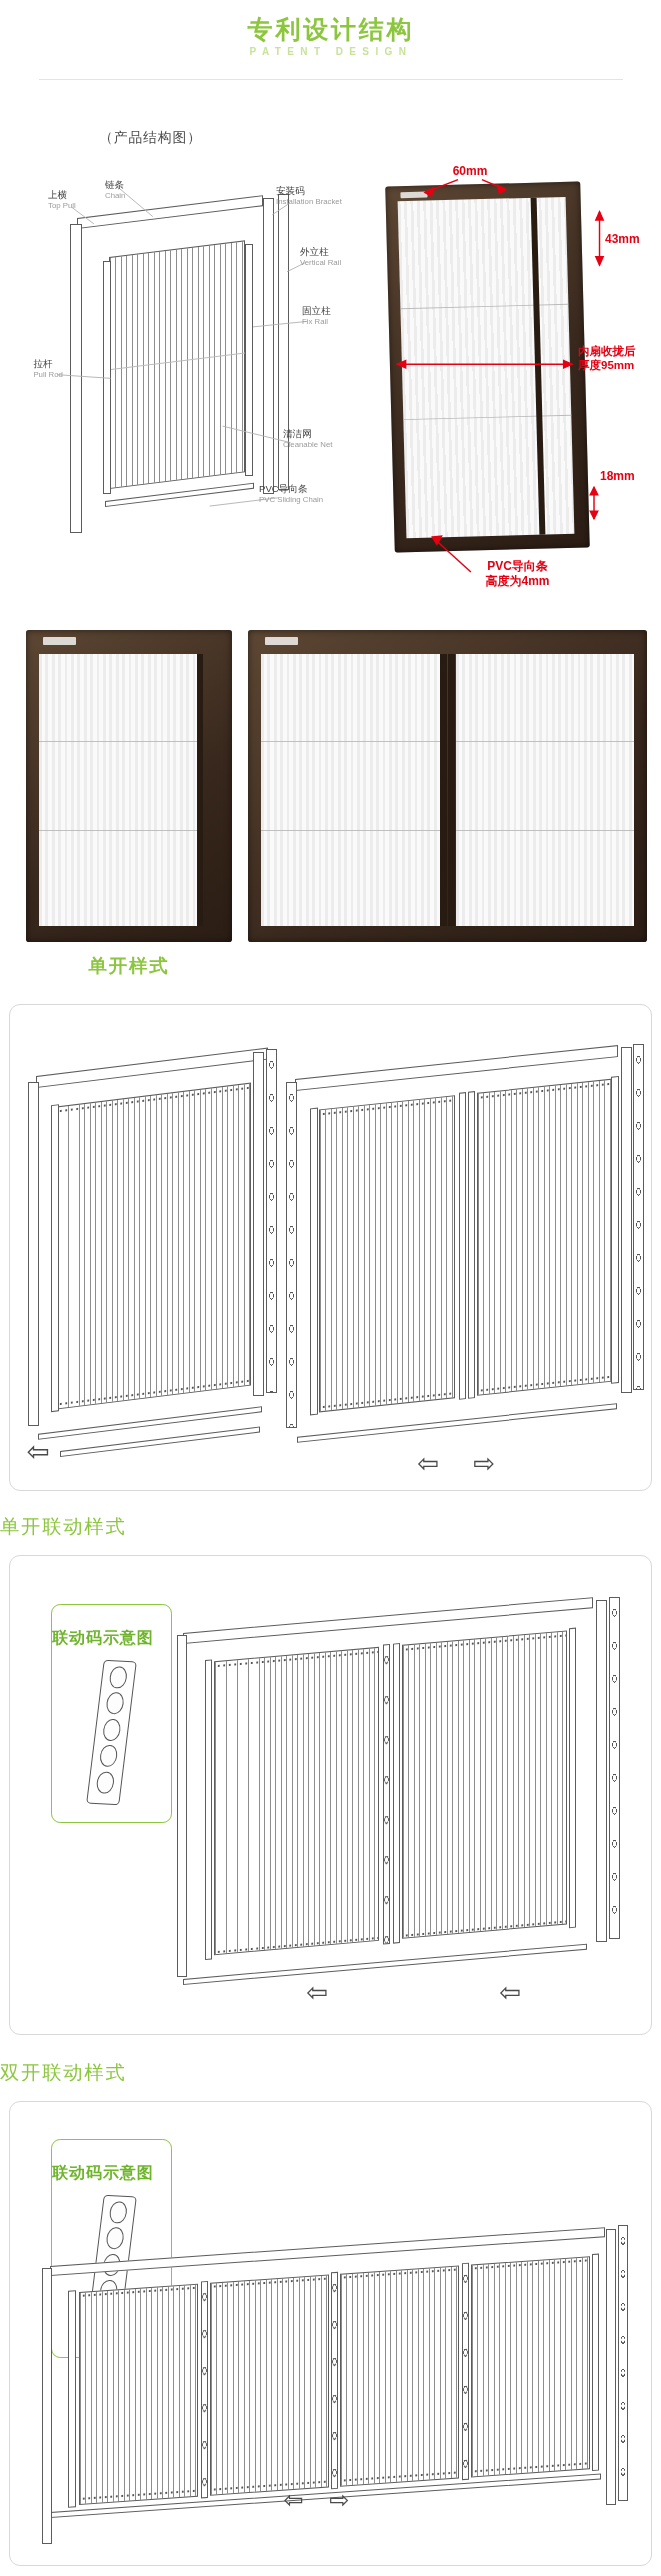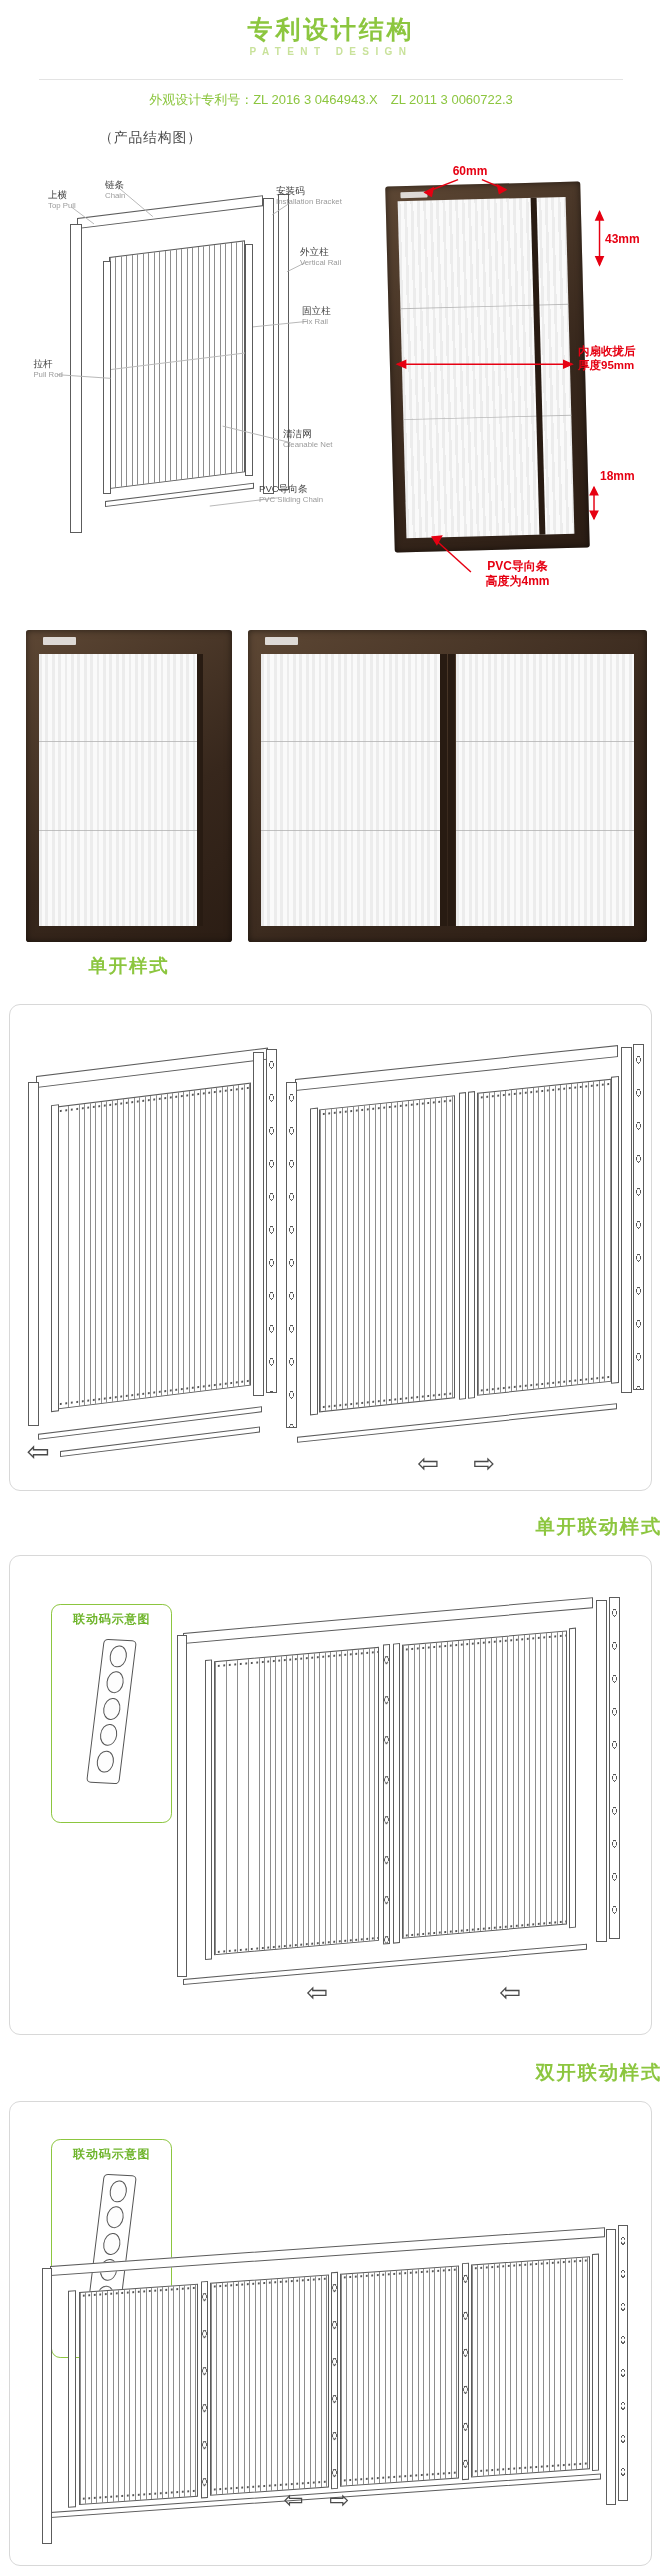--- a/index.html
+++ b/index.html
@@ -17,38 +17,37 @@
   .dots{position:absolute;background-image:radial-gradient(circle at 2.8px 3.2px,#555 1px,transparent 1.4px);background-size:5.5px 6.4px}
   .holes{background-image:radial-gradient(ellipse 2.8px 5px at 50% 14.7px,#fff 55%,#555 60% 78%,transparent 82%);background-size:100% 33px}
   .lbl{position:absolute;font-size:9.6px;color:#3f3f3f;line-height:1.25;white-space:nowrap}
   .lbl .en{display:block;font-size:7.8px;color:#9b9b9b}
   .red{position:absolute;color:#e60012;font-weight:bold;font-size:12px;line-height:1.25;white-space:nowrap}
   .doorframe{position:absolute;background:linear-gradient(145deg,#5d4734,#37271c 60%,#2b1d14);border-radius:2.8px;box-shadow:inset 0 0 7.4px rgba(0,0,0,.55)}
   .mesh-photo{position:absolute;background-image:linear-gradient(rgba(175,175,175,.85),rgba(175,175,175,.85)),linear-gradient(rgba(175,175,175,.85),rgba(175,175,175,.85)),repeating-linear-gradient(90deg,#ececec 0 2.8px,#fafafa 2.8px 6.4px);background-size:100% 0.9px,100% 0.9px,100% 100%;background-position:0 32%,0 65%,0 0;background-repeat:no-repeat,no-repeat,repeat}
   .stile{position:absolute;background:#281b12}
   .chip{position:absolute;background:rgba(255,255,255,.8);border-radius:0.9px}
   .cap{position:absolute;top:323px;width:100%;text-align:center;font-size:18.4px;font-weight:bold;color:#8cc63f;letter-spacing:1.8px}
-  .h2{position:absolute;width:100%;text-align:right;font-size:19.3px;font-weight:bold;color:#8cc63f;letter-spacing:1.8px}
+  .h2{position:absolute;width:100%;text-align:left;font-size:19.3px;font-weight:normal;color:#8cc63f;letter-spacing:1.8px}
   .lbox{position:absolute;left:9.2px;width:643px;border:1.8px solid #d8d8d8;border-radius:11px;background:#fff}
   .arrow{position:absolute;color:#4a4a4a;line-height:1}
   .inset{position:absolute;width:121px;border:1.8px solid #8cc63f;border-radius:9.2px;background:#fff}
-  .ilabel{display:block;text-align:center;margin-top:6px;font-size:12px;font-weight:bold;color:#6fb52c;letter-spacing:0.9px}
+  .ilabel{display:block;margin-top:23px;font-size:16px;font-weight:bold;color:#6fb52c;letter-spacing:0.9px}
   .bracket{position:relative;width:33px;height:145px;margin:11px auto 0;border:1.8px solid #555;border-radius:4.6px;transform:rotate(7deg) skewY(-4deg);background:#fff}
   .oval{width:16.5px;height:22px;border:1.8px solid #555;border-radius:50%;margin:4.6px auto 0;background:#fdfdfd}
   svg{position:absolute;left:0;top:0}
 </style>
 </head>
 <body>
 
 <div class="page">
 
   <div class="ctr title">专利设计结构</div>
   <div class="ctr subtitle">PATENT DESIGN</div>
   <div class="rule"></div>
-  <div class="ctr patent">外观设计专利号：ZL 2016 3 0464943.X　ZL 2011 3 0060722.3</div>
   <div class="seclabel">（产品结构图）</div>
 
   <div class="abs" style="left:26px;top:165px;width:340px;height:432px">
     <div class="ln" style="left:51px;top:53px;width:186px;height:11px;transform:skewY(-7deg);transform-origin:0 0"></div>
     <div class="ln" style="left:44px;top:59px;width:12px;height:309px"></div>
     <div class="ln" style="left:237px;top:33px;width:11px;height:296px"></div>
     <div class="ln" style="left:252px;top:29px;width:11px;height:296px"></div>
     <div class="ln lart-pleats" style="left:83px;top:92px;width:136px;height:232px;transform:skewY(-7deg);transform-origin:0 0"></div>
     <div class="ln" style="left:77px;top:96px;width:8.3px;height:233px"></div>
     <div class="ln" style="left:219px;top:79px;width:8.3px;height:232px"></div>

